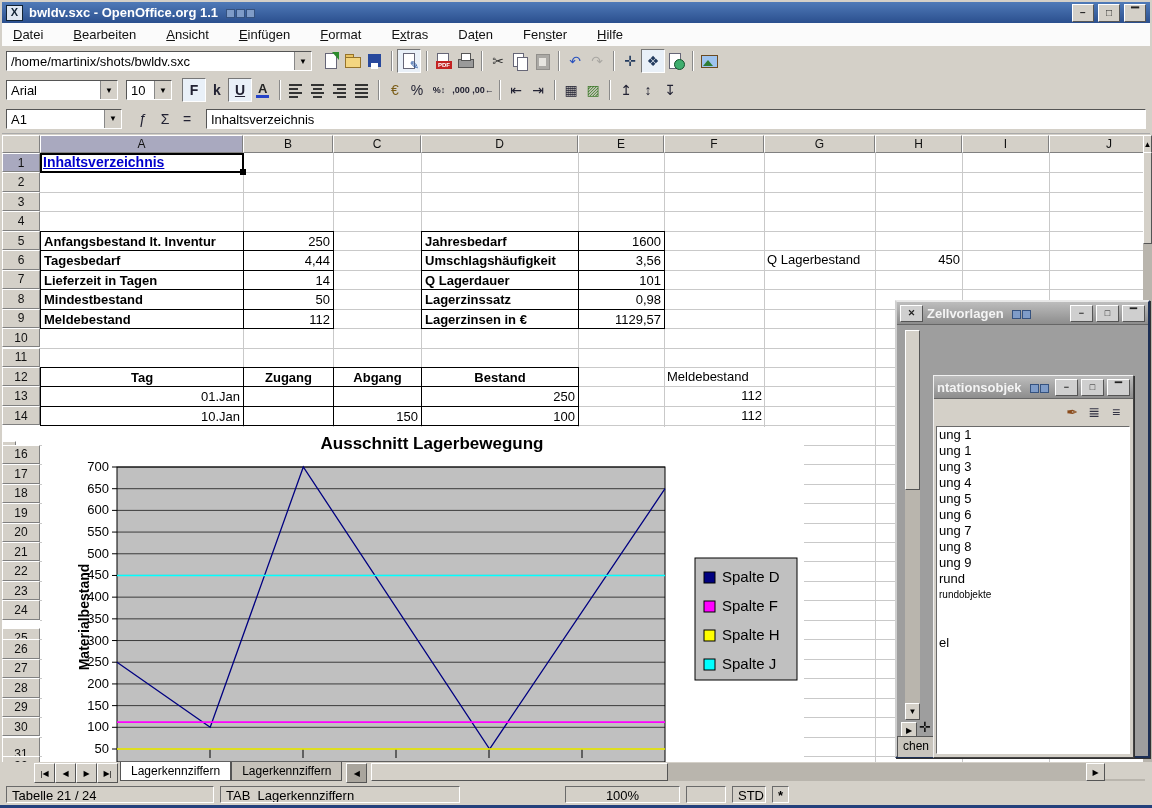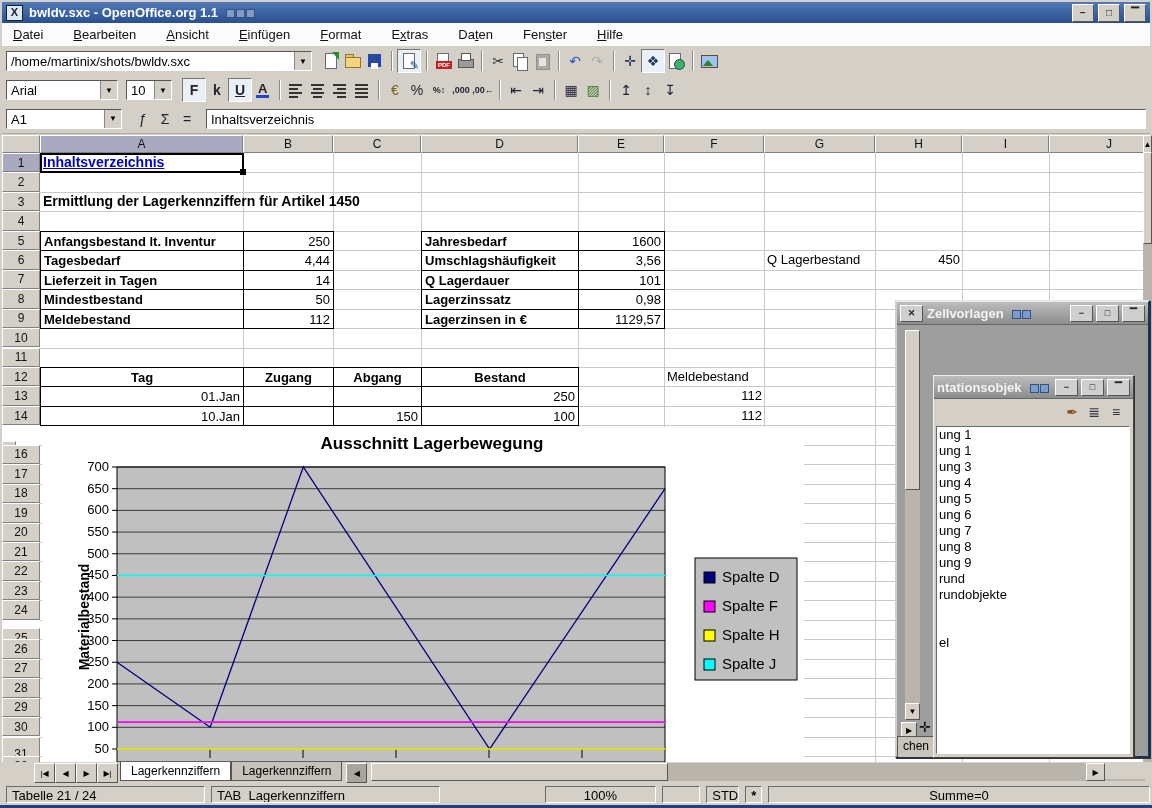--- a/index.html
+++ b/index.html
@@ -471,21 +471,20 @@
           <rect x="662" y="145" width="11" height="11" fill="#000080" stroke="#000"></rect>
           <text x="680" y="155" font-size="15" font-family="Liberation Sans, sans-serif">Spalte D</text>
           <rect x="662" y="174" width="11" height="11" fill="#ff00ff" stroke="#000"></rect>
           <text x="680" y="184" font-size="15" font-family="Liberation Sans, sans-serif">Spalte F</text>
           <rect x="662" y="203" width="11" height="11" fill="#ffff00" stroke="#000"></rect>
           <text x="680" y="213" font-size="15" font-family="Liberation Sans, sans-serif">Spalte H</text>
           <rect x="662" y="232" width="11" height="11" fill="#00ffff" stroke="#000"></rect>
           <text x="680" y="242" font-size="15" font-family="Liberation Sans, sans-serif">Spalte J</text>
         </svg></div>
       <div class="cell link" style="left: 38px; top: 18px; height: 20.45px;">Inhaltsverzeichnis</div>
-      <div class="cell heading" style="left: 38px; top: 56.9px; height: 20.45px;">Ermittlung der Lagerkennziffern für Artikel 1450</div>
       <div class="cell b bd" style="left: 38px; top: 95.8px; height: 20.45px; width: 204px; text-align: left;">Anfangsbestand lt. Inventur</div>
       <div class="cell bd" style="left: 241px; top: 95.8px; height: 20.45px; width: 91px; text-align: right;">250</div>
       <div class="cell b bd" style="left: 38px; top: 115.25px; height: 20.45px; width: 204px; text-align: left;">Tagesbedarf</div>
       <div class="cell bd" style="left: 241px; top: 115.25px; height: 20.45px; width: 91px; text-align: right;">4,44</div>
       <div class="cell b bd" style="left: 38px; top: 134.7px; height: 20.45px; width: 204px; text-align: left;">Lieferzeit in Tagen</div>
       <div class="cell bd" style="left: 241px; top: 134.7px; height: 20.45px; width: 91px; text-align: right;">14</div>
       <div class="cell b bd" style="left: 38px; top: 154.15px; height: 20.45px; width: 204px; text-align: left;">Mindestbestand</div>
       <div class="cell bd" style="left: 241px; top: 154.15px; height: 20.45px; width: 91px; text-align: right;">50</div>
       <div class="cell b bd" style="left: 38px; top: 173.6px; height: 20.45px; width: 204px; text-align: left;">Meldebestand</div>
       <div class="cell bd" style="left: 241px; top: 173.6px; height: 20.45px; width: 91px; text-align: right;">112</div>
@@ -571,21 +570,21 @@
         <div style="height: 16px; line-height: 16px; font-size: 13px; padding-left: 2px; color: rgb(0, 0, 0); white-space: pre;">ung 1</div>
         <div style="height: 16px; line-height: 16px; font-size: 13px; padding-left: 2px; color: rgb(0, 0, 0); white-space: pre;">ung 1</div>
         <div style="height: 16px; line-height: 16px; font-size: 13px; padding-left: 2px; color: rgb(0, 0, 0); white-space: pre;">ung 3</div>
         <div style="height: 16px; line-height: 16px; font-size: 13px; padding-left: 2px; color: rgb(0, 0, 0); white-space: pre;">ung 4</div>
         <div style="height: 16px; line-height: 16px; font-size: 13px; padding-left: 2px; color: rgb(0, 0, 0); white-space: pre;">ung 5</div>
         <div style="height: 16px; line-height: 16px; font-size: 13px; padding-left: 2px; color: rgb(0, 0, 0); white-space: pre;">ung 6</div>
         <div style="height: 16px; line-height: 16px; font-size: 13px; padding-left: 2px; color: rgb(0, 0, 0); white-space: pre;">ung 7</div>
         <div style="height: 16px; line-height: 16px; font-size: 13px; padding-left: 2px; color: rgb(0, 0, 0); white-space: pre;">ung 8</div>
         <div style="height: 16px; line-height: 16px; font-size: 13px; padding-left: 2px; color: rgb(0, 0, 0); white-space: pre;">ung 9</div>
         <div style="height: 16px; line-height: 16px; font-size: 13px; padding-left: 2px; color: rgb(0, 0, 0); white-space: pre;">rund</div>
-        <div style="height: 16px; line-height: 16px; font-size: 13px; padding-left: 2px; color: rgb(0, 0, 0); white-space: pre;">rundobjekte</div>
+        <div style="height: 16px; line-height: 16px; font-size: 10px; padding-left: 2px; color: rgb(0, 0, 0); white-space: pre;">rundobjekte</div>
         <div style="height: 16px; line-height: 16px; font-size: 13px; padding-left: 2px; color: rgb(0, 0, 0); white-space: pre;"> </div>
         <div style="height: 16px; line-height: 16px; font-size: 13px; padding-left: 2px; color: rgb(0, 0, 0); white-space: pre;"> </div>
         <div style="height: 16px; line-height: 16px; font-size: 13px; padding-left: 2px; color: rgb(0, 0, 0); white-space: pre;">el</div>
       </div>
   </div>
 
   <div id="tabsrow" class="abs">
     <div style="width:32px;"></div>
     <div id="tabnav" style="display:flex;">
         <div class="navbtn">|◀</div>
@@ -605,16 +604,15 @@
     </div>
   </div>
 
   <div id="statusbar" class="abs">
     <div class="spanel" style="width:208px;margin-left:4px;">Tabelle 21 / 24</div>
     <div class="spanel" style="width:240px;margin-left:6px;">TAB_Lagerkennziffern</div>
     <div class="spanel" style="width:115px;margin-left:105px;text-align:center;">100%</div>
     <div class="spanel" style="width:40px;margin-left:6px;"></div>
     <div class="spanel" style="width:34px;margin-left:6px;text-align:center;">STD</div>
     <div class="spanel" style="width:17px;margin-left:6px;text-align:center;font-weight:bold;">*</div>
-    <div class="spanel" style="width:400px;margin-left:6px;text-align:center;">Summe=0</div>
   </div>
 
 </div>
 
 </body></html>

